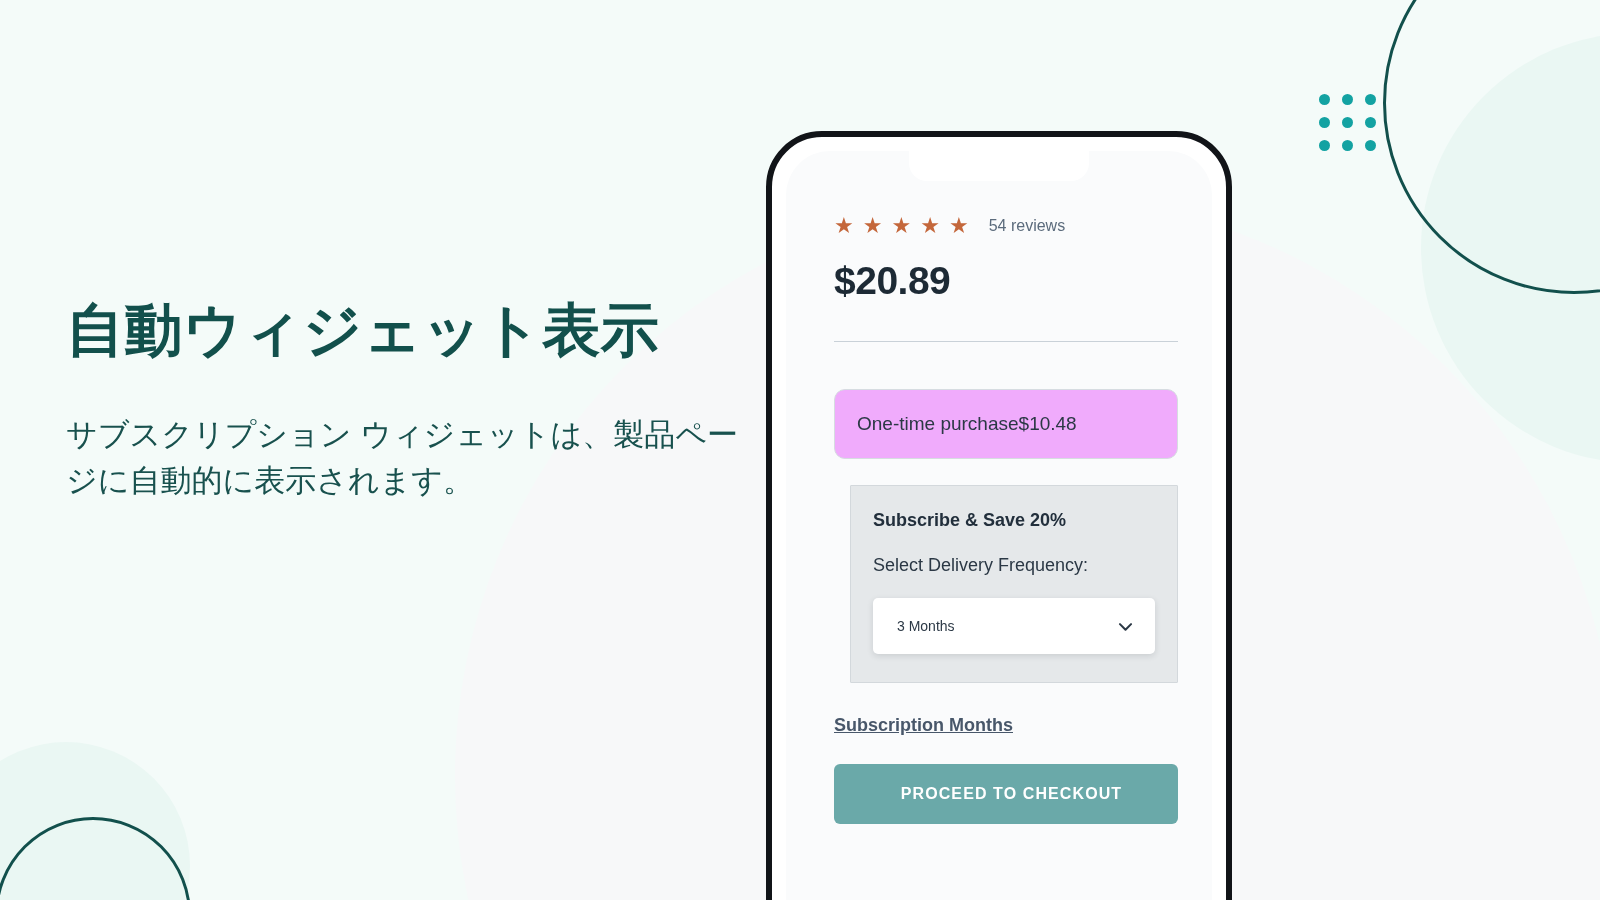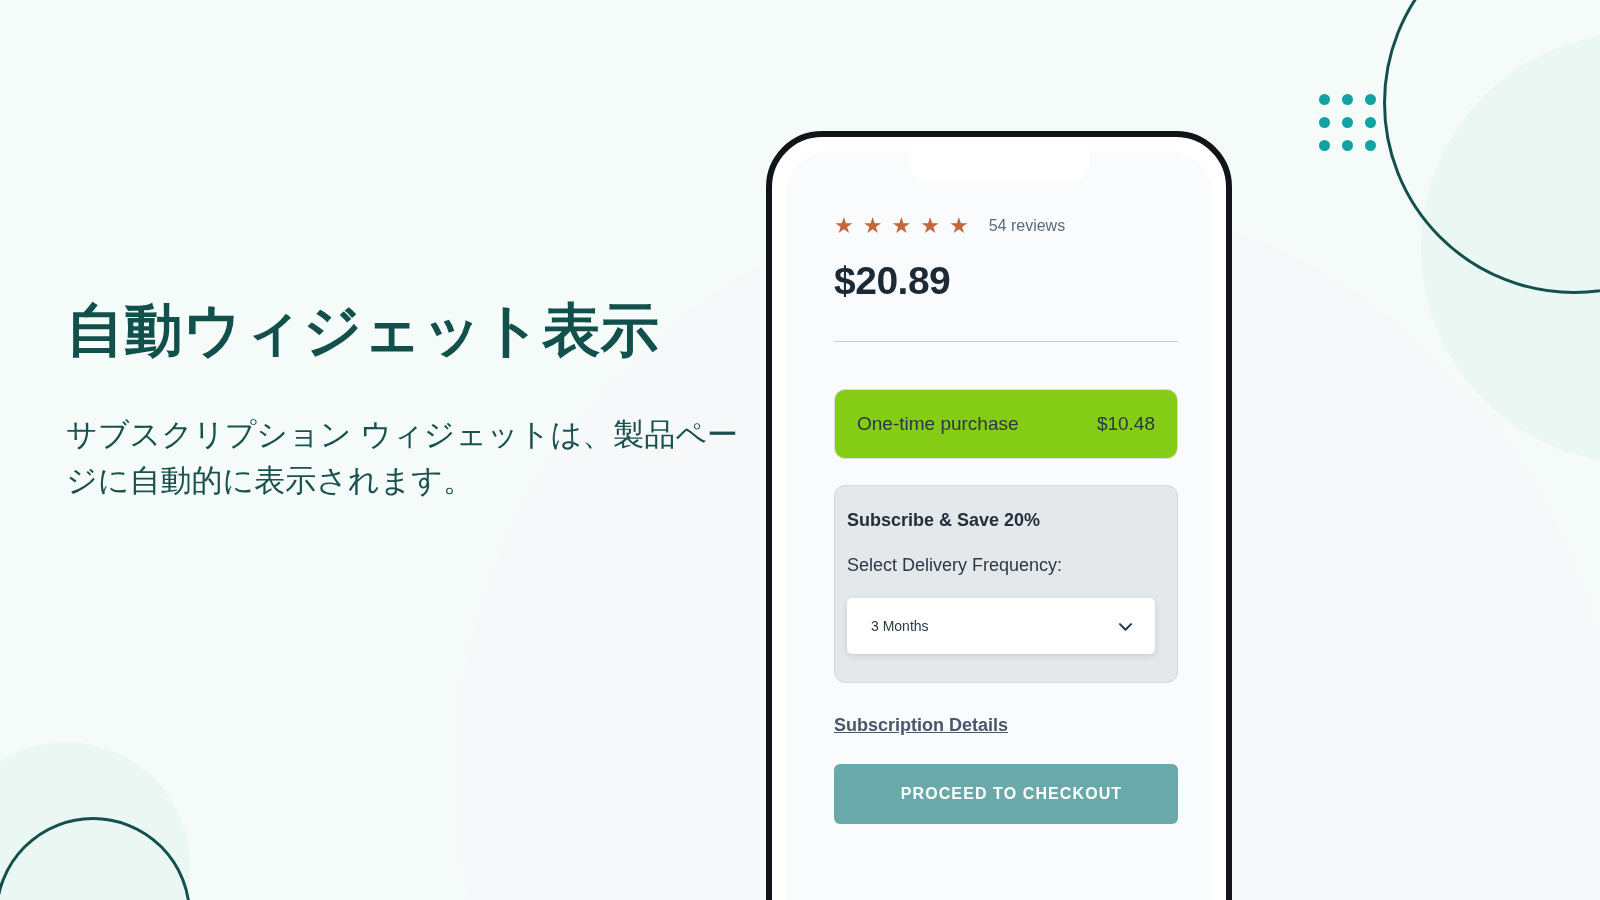--- a/index.html
+++ b/index.html
@@ -186,44 +186,44 @@
     background: #c9d1d8;
     margin-top: 38px;
   }
 
   
   .onetime {
     margin-top: 47px;
     height: 70px;
     border: 1px solid #d6dce1;
     border-radius: 11px;
-    background: #84cc16;
+    background: #f0abfc;
     display: flex;
     align-items: center;
-    justify-content: space-between;
     padding: 0 22px;
     box-sizing: border-box;
   }
   .onetime-label {
     font-size: 19px;
     color: #2b3845;
   }
   .onetime-price {
     font-size: 19px;
     color: #2b3845;
   }
 
   
   .subscribe {
     margin-top: 26px;
     background: #e5e8ea;
     border: 1px solid #d3d8dc;
-    border-radius: 11px;
-    padding: 24px 22px 28px 12px;
-    box-sizing: border-box;
+    border-radius: 1px;
+    padding: 24px 22px 28px 22px;
+    box-sizing: border-box;
+    margin-left: 16px;
   }
   .subscribe-title {
     margin: 0;
     font-size: 18px;
     font-weight: bold;
     color: #222f3c;
   }
   .frequency-label {
     margin: 0;
     padding-top: 24px;
@@ -340,19 +340,19 @@
         <div class="select-box">
           <span class="select-value">3 Months</span>
           <span>
             <svg class="chev" viewBox="0 0 24 24" fill="none" stroke="#2b3845" stroke-width="2.6" stroke-linecap="round" stroke-linejoin="round">
               <polyline points="5,9 12,16 19,9"></polyline>
             </svg>
           </span>
         </div>
       </div>
 
-      <a class="details-link">Subscription Details</a>
+      <a class="details-link">Subscription Months</a>
 
       <button class="checkout">PROCEED TO CHECKOUT</button>
 
     </div>
   </div>
 </div>
 
 </body></html>

